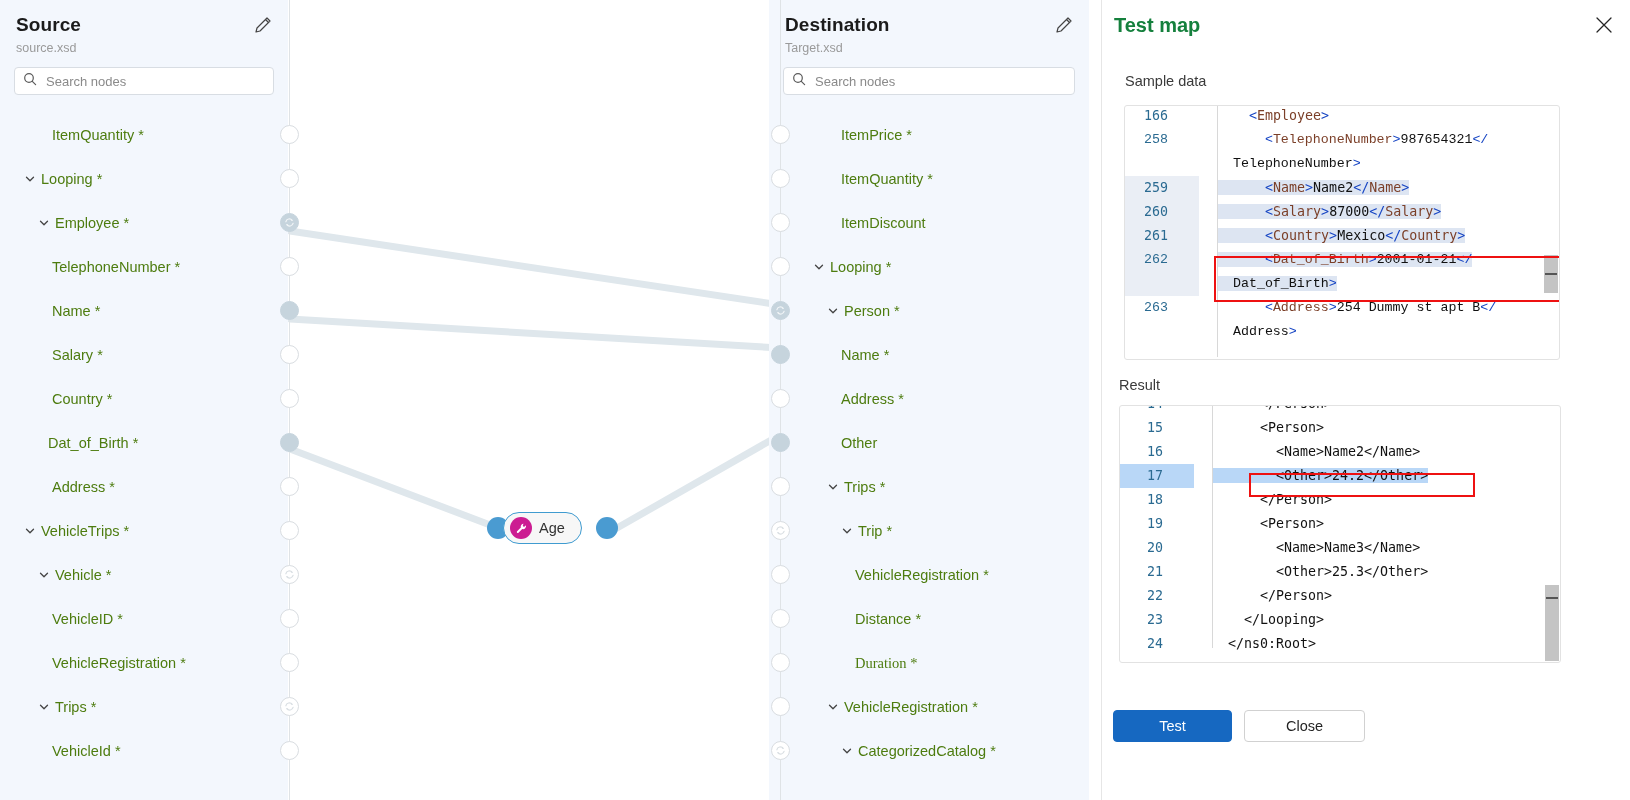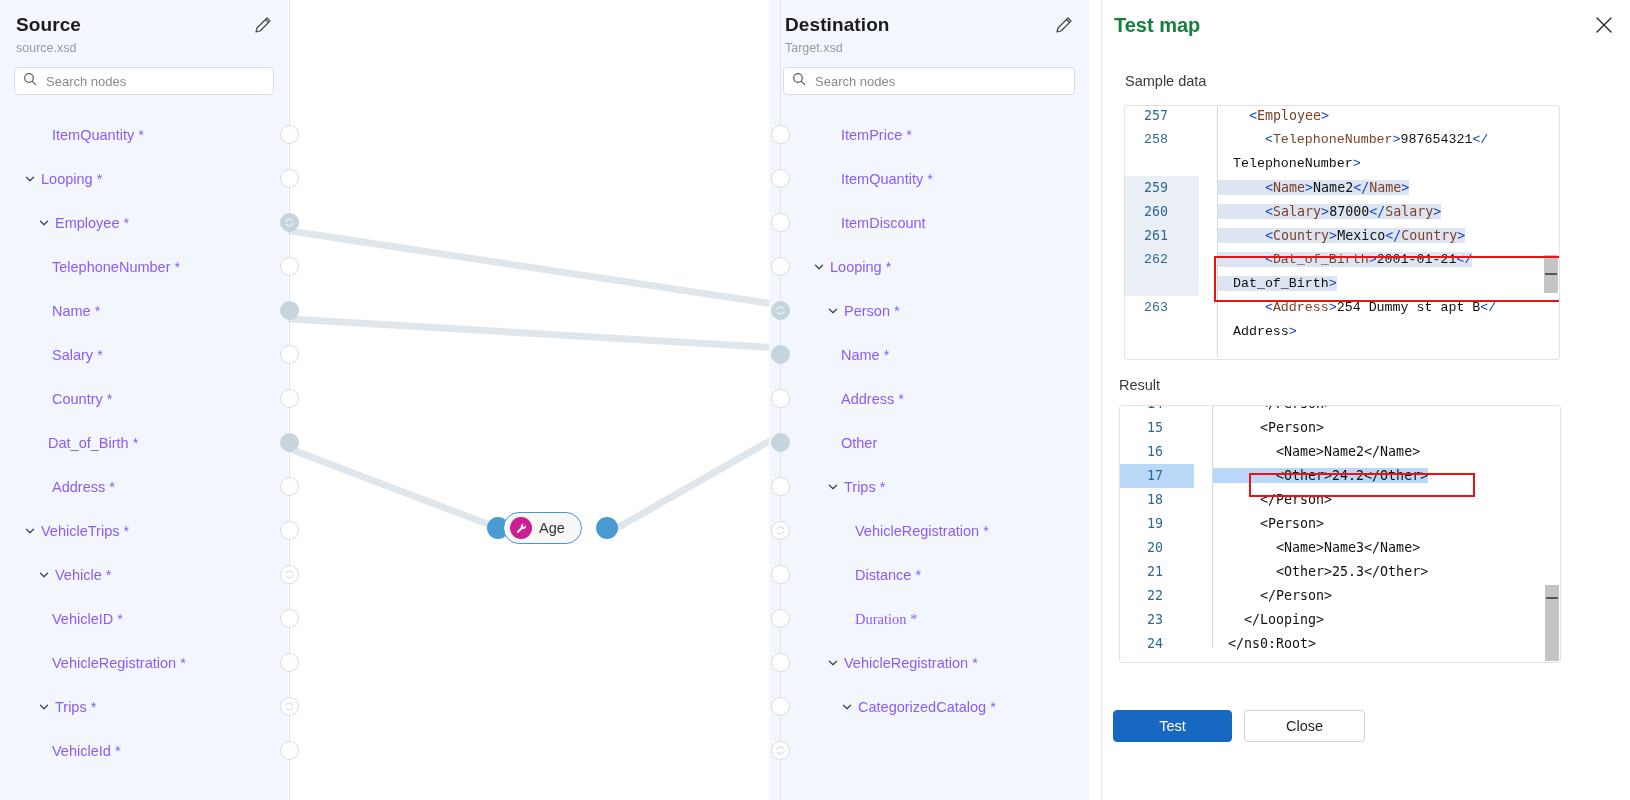--- a/index.html
+++ b/index.html
@@ -48,21 +48,21 @@
     font-family: "Liberation Sans", sans-serif;
     font-size: 13px; color: #333; width: 100%;
   }
   .search-box input::placeholder { color: #8a8a8a; }
 
   
   .tree-rows { position: absolute; top: 113px; left: 0; width: 100%; }
   .trow {
     position: relative; height: 44px;
     display: flex; align-items: center;
-    font-size: 14.5px; color: #8b5cf6;
+    font-size: 14.5px; color: #4d7c0f;
   }
   .trow .label { white-space: nowrap; }
   .chev {
     display: inline-block; width: 14px; height: 14px;
     margin-right: 3px; flex: 0 0 auto; position: relative; top: 1px;
   }
   .chev svg { display:block; }
 
   
   .rail {
@@ -364,20 +364,28 @@
         <div class="trow" style="padding-left: 72px;">
           <span class="label">Other</span>
         </div>
         <div class="trow" style="padding-left: 58px;">
           <span class="chev">
             <svg width="12" height="12" viewBox="0 0 12 12">
               <path d="M2.5 4.3L6 7.8l3.5-3.5" fill="none" stroke="#444" stroke-width="1.3" stroke-linecap="round" stroke-linejoin="round"></path>
             </svg>
           </span>
           <span class="label">Trips *</span>
+        </div>
+        <div class="trow" style="padding-left: 72px;">
+          <span class="chev">
+            <svg width="12" height="12" viewBox="0 0 12 12">
+              <path d="M2.5 4.3L6 7.8l3.5-3.5" fill="none" stroke="#444" stroke-width="1.3" stroke-linecap="round" stroke-linejoin="round"></path>
+            </svg>
+          </span>
+          <span class="label">Trip *</span>
         </div>
         <div class="trow" style="padding-left: 86px;">
           <span class="label">VehicleRegistration *</span>
         </div>
         <div class="trow" style="padding-left: 86px;">
           <span class="label">Distance *</span>
         </div>
         <div class="trow" style="padding-left: 86px; font-family: Liberation Serif, serif;">
           <span class="label">Duration *</span>
         </div>
@@ -471,21 +479,21 @@
     <div class="tm-title">Test map</div>
     <div class="close-icon">
       <svg width="24" height="24" viewBox="0 0 24 24">
           <path d="M5 5l14 14M19 5L5 19" stroke="#242424" stroke-width="1.25" stroke-linecap="round"></path>
         </svg>
     </div>
 
     <div class="section-label" id="lbl-sample">Sample data</div>
     <div class="code-box" id="sample-box">
       <div class="code-inner" id="sample-inner" style="margin-top: -2px;">
-          <div class="cline"><span class="gut">257</span><span class="gut2"></span><span class="fold"></span><span class="ctext"><span class=""><span class="tk-txt">    </span><span class="tk-brk">&lt;</span><span class="tk-tag">Employee</span><span class="tk-brk">&gt;</span></span></span></div>
+          <div class="cline"><span class="gut">166</span><span class="gut2"></span><span class="fold"></span><span class="ctext"><span class=""><span class="tk-txt">    </span><span class="tk-brk">&lt;</span><span class="tk-tag">Employee</span><span class="tk-brk">&gt;</span></span></span></div>
           <div class="cline tall"><span class="gut">258</span><span class="gut2"></span><span class="fold"></span><span class="ctext"><span class=""><span class="tk-txt">      </span><span class="tk-brk">&lt;</span><span class="tk-tag">TelephoneNumber</span><span class="tk-brk">&gt;</span><span class="tk-txt">987654321</span><span class="tk-brk">&lt;/</span><br><span class="tk-txt">  TelephoneNumber</span><span class="tk-brk">&gt;</span></span></span></div>
           <div class="cline"><span class="gut gut-hl">259</span><span class="gut2 gut-hl"></span><span class="fold"></span><span class="ctext"><span class="sel-bg"><span class="tk-txt">      </span><span class="tk-brk">&lt;</span><span class="tk-tag">Name</span><span class="tk-brk">&gt;</span><span class="tk-txt">Name2</span><span class="tk-brk">&lt;/</span><span class="tk-tag">Name</span><span class="tk-brk">&gt;</span></span></span></div>
           <div class="cline"><span class="gut gut-hl">260</span><span class="gut2 gut-hl"></span><span class="fold"></span><span class="ctext"><span class="sel-bg"><span class="tk-txt">      </span><span class="tk-brk">&lt;</span><span class="tk-tag">Salary</span><span class="tk-brk">&gt;</span><span class="tk-txt">87000</span><span class="tk-brk">&lt;/</span><span class="tk-tag">Salary</span><span class="tk-brk">&gt;</span></span></span></div>
           <div class="cline"><span class="gut gut-hl">261</span><span class="gut2 gut-hl"></span><span class="fold"></span><span class="ctext"><span class="sel-bg"><span class="tk-txt">      </span><span class="tk-brk">&lt;</span><span class="tk-tag">Country</span><span class="tk-brk">&gt;</span><span class="tk-txt">Mexico</span><span class="tk-brk">&lt;/</span><span class="tk-tag">Country</span><span class="tk-brk">&gt;</span></span></span></div>
           <div class="cline tall"><span class="gut gut-hl">262</span><span class="gut2 gut-hl"></span><span class="fold"></span><span class="ctext"><span class="sel-bg"><span class="tk-txt">      </span><span class="tk-brk">&lt;</span><span class="tk-tag">Dat_of_Birth</span><span class="tk-brk">&gt;</span><span class="tk-txt">2001-01-21</span><span class="tk-brk">&lt;/</span><br><span class="tk-txt">  Dat_of_Birth</span><span class="tk-brk">&gt;</span></span></span></div>
           <div class="cline tall"><span class="gut">263</span><span class="gut2"></span><span class="fold"></span><span class="ctext"><span class=""><span class="tk-txt">      </span><span class="tk-brk">&lt;</span><span class="tk-tag">Address</span><span class="tk-brk">&gt;</span><span class="tk-txt">254 Dummy st apt B</span><span class="tk-brk">&lt;/</span><br><span class="tk-txt">  Address</span><span class="tk-brk">&gt;</span></span></span></div>
           <div class="guide" style="left: 92px;"></div>
         </div>
       <div class="vscroll">
         <div class="vthumb" style="top:148px; height:38px;">

